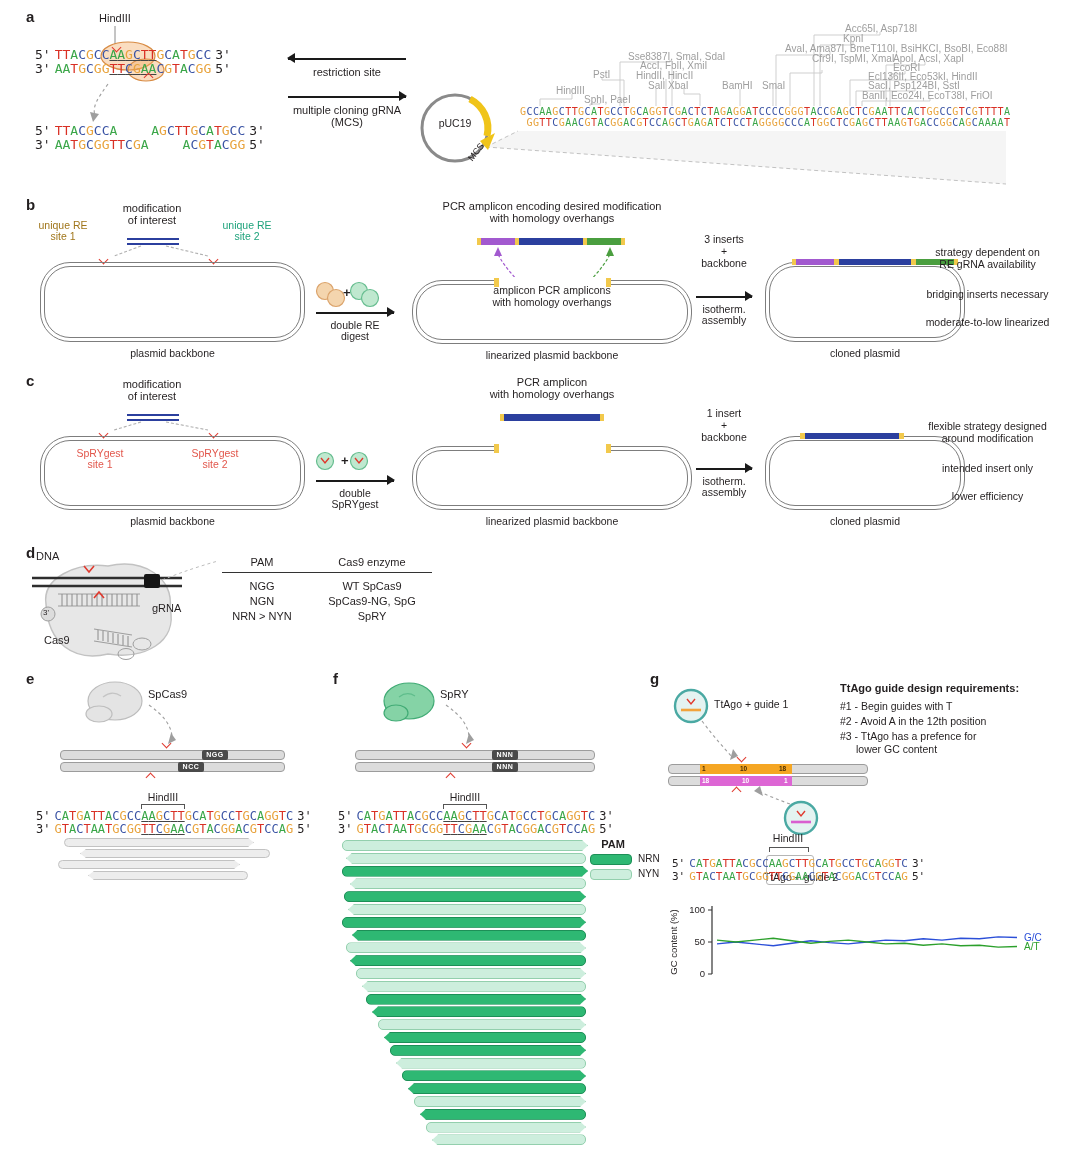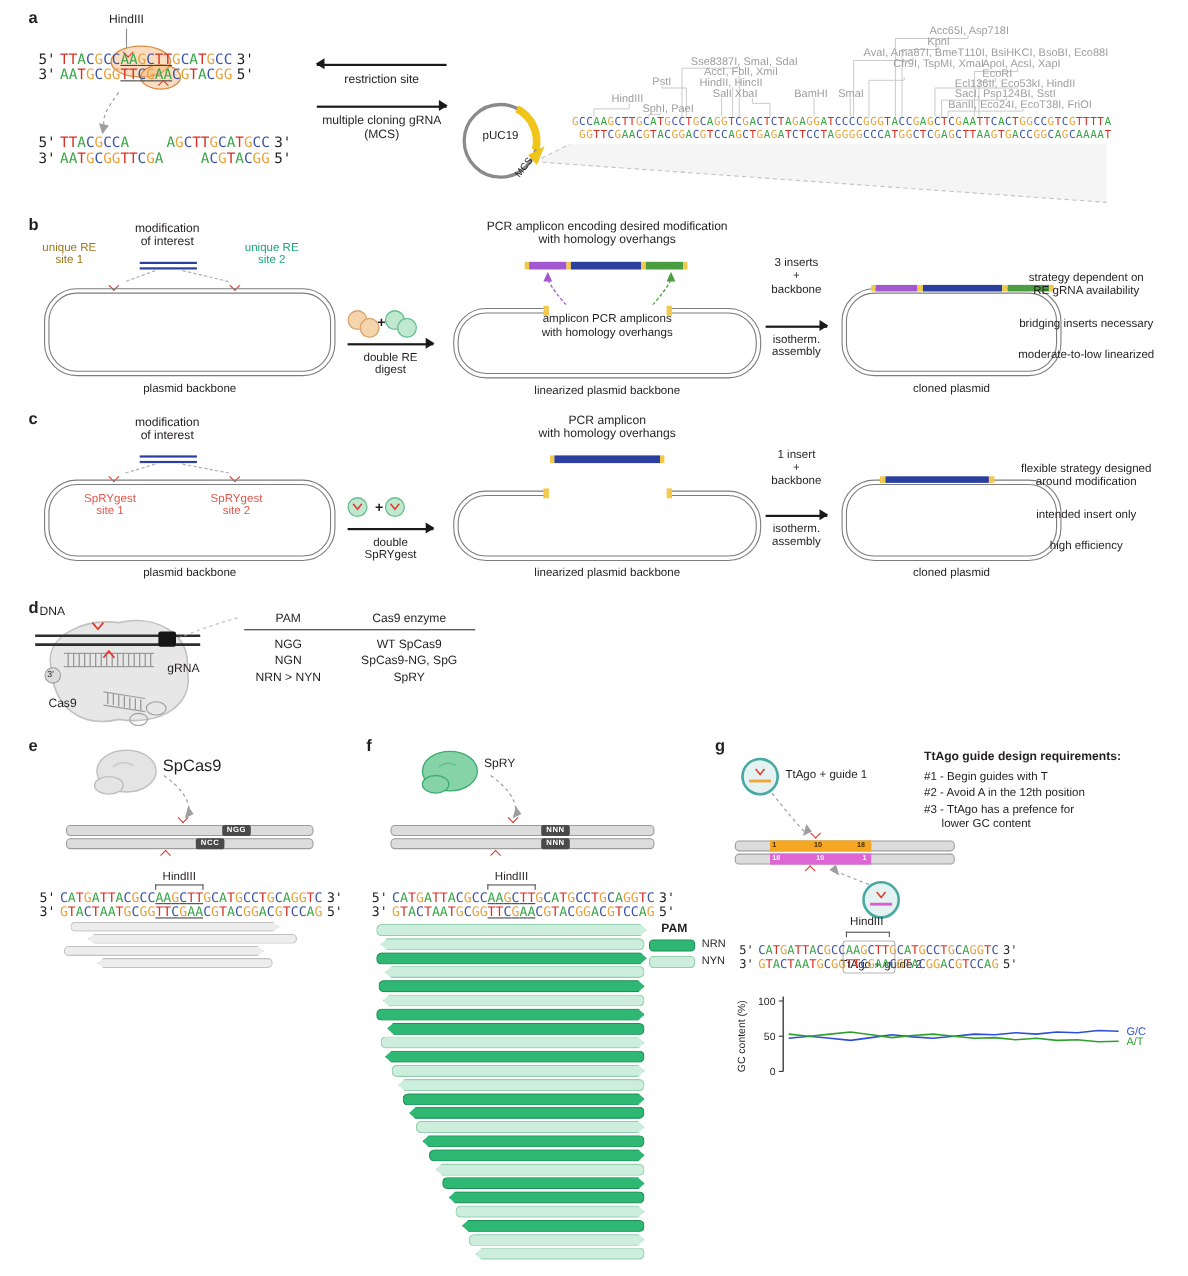--- a/index.html
+++ b/index.html
@@ -276,40 +276,40 @@
   <div class="abs segrow" style="left:800px;top:433px">
     <span style="width:5px;height:6px;background:#f2c94c"></span>
       <span style="width:94px;height:6px;background:#2b3f9e"></span>
       <span style="width:5px;height:6px;background:#f2c94c"></span>
   </div>
   <div class="abs t10" style="left:765px;top:516px;width:200px">cloned plasmid</div>
 
   <div class="abs note" style="left:900px;top:420px;width:175px">flexible strategy designed</div>
   <div class="abs note" style="left:900px;top:432px;width:175px">around modification</div>
   <div class="abs note" style="left:900px;top:462px;width:175px">intended insert only</div>
-  <div class="abs note" style="left:900px;top:490px;width:175px">high efficiency</div>
+  <div class="abs note" style="left:900px;top:490px;width:175px">lower efficiency</div>
 
   <div class="abs plab" style="left:26px;top:544px">d</div>
   <div class="abs" style="left:36px;top:550px;font-size:11px">DNA</div>
   <div class="abs" style="left:44px;top:634px;font-size:11px">Cas9</div>
   <div class="abs" style="left:152px;top:602px;font-size:11px">gRNA</div>
   <div class="abs" style="left:43px;top:608px;font-size:8px">3'</div>
 
   <div class="abs t11" style="left:222px;top:556px;width:80px;font-weight:400">PAM</div>
   <div class="abs t11" style="left:312px;top:556px;width:120px">Cas9 enzyme</div>
   <div class="abs" style="left:222px;top:572px;width:210px;height:1.3px;background:#333"></div>
   <div class="abs t11" style="left:222px;top:580px;width:80px">NGG</div>
   <div class="abs t11" style="left:312px;top:580px;width:120px">WT SpCas9</div>
   <div class="abs t11" style="left:222px;top:595px;width:80px">NGN</div>
   <div class="abs t11" style="left:312px;top:595px;width:120px">SpCas9-NG, SpG</div>
   <div class="abs t11" style="left:222px;top:610px;width:80px">NRN &gt; NYN</div>
   <div class="abs t11" style="left:312px;top:610px;width:120px">SpRY</div>
 
   <div class="abs plab" style="left:26px;top:670px">e</div>
-  <div class="abs" style="left:148px;top:688px;font-size:15px">SpCas9</div>
+  <div class="abs" style="left:148px;top:688px;font-size:11px">SpCas9</div>
   <div class="abs dbar" style="left:60px;top:750px;width:225px"></div>
   <div class="abs dbar" style="left:60px;top:762px;width:225px"></div>
   <div class="abs pambox" style="left:202px;top:750px">NGG</div>
   <div class="abs pambox" style="left:178px;top:762px">NCC</div>
   <span class="abs vred vdown" style="left:163px;top:740px"></span>
   <span class="abs vred vup" style="left:147px;top:774px"></span>
   <div class="abs t10" style="left:123px;top:792px;width:80px">HindIII</div>
   <div class="abs bracket" style="left:141px;top:804px;width:44px"></div>
   <div class="abs seqline mono s12" style="left:36px;top:810px">
     <span>5'</span><span><span class="bC">C</span><span class="bA">A</span><span class="bT">T</span><span class="bG">G</span><span class="bA">A</span><span class="bT">T</span><span class="bT">T</span><span class="bA">A</span><span class="bC">C</span><span class="bG">G</span><span class="bC">C</span><span class="bC">C</span><span class="bA ul">A</span><span class="bA ul">A</span><span class="bG ul">G</span><span class="bC ul">C</span><span class="bT ul">T</span><span class="bT ul">T</span><span class="bG">G</span><span class="bC">C</span><span class="bA">A</span><span class="bT">T</span><span class="bG">G</span><span class="bC">C</span><span class="bC">C</span><span class="bT">T</span><span class="bG">G</span><span class="bC">C</span><span class="bA">A</span><span class="bG">G</span><span class="bG">G</span><span class="bT">T</span><span class="bC">C</span></span><span>3'</span>

